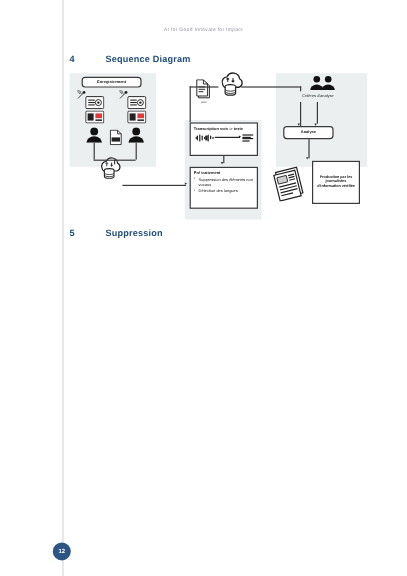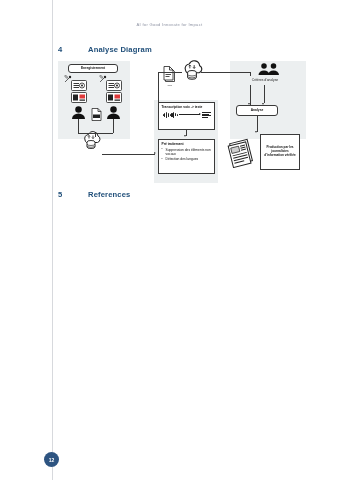--- a/index.html
+++ b/index.html
@@ -196,21 +196,21 @@
 <body>
 
 <div id="page">
 
   <div class="margin-rule"></div>
 
   <div class="running-header">AI for Good Innovate for Impact</div>
 
   <div class="sec-heading" id="heading-sequence">
     <span class="sec-num">4</span>
-    <span>Analyse Diagram</span>
+    <span>Sequence Diagram</span>
   </div>
 
   <div id="figure">
 
     <div class="zone" id="zone-record"></div>
     <div class="zone" id="zone-process"></div>
     <div class="zone" id="zone-analyse"></div>
 
     <div class="node rounded" id="node-enregistrement">Enregistrement</div>
 
@@ -408,18 +408,18 @@
         </g>
       </svg>
     </div>
 
     <div class="node" id="node-production">Production par les journalistes d'information vérifiée</div>
 
   </div>
 
   <div class="sec-heading" id="heading-references">
     <span class="sec-num">5</span>
-    <span>References</span>
+    <span>Suppression</span>
   </div>
 
   <div class="page-badge">12</div>
 
 </div>
 
 </body></html>

